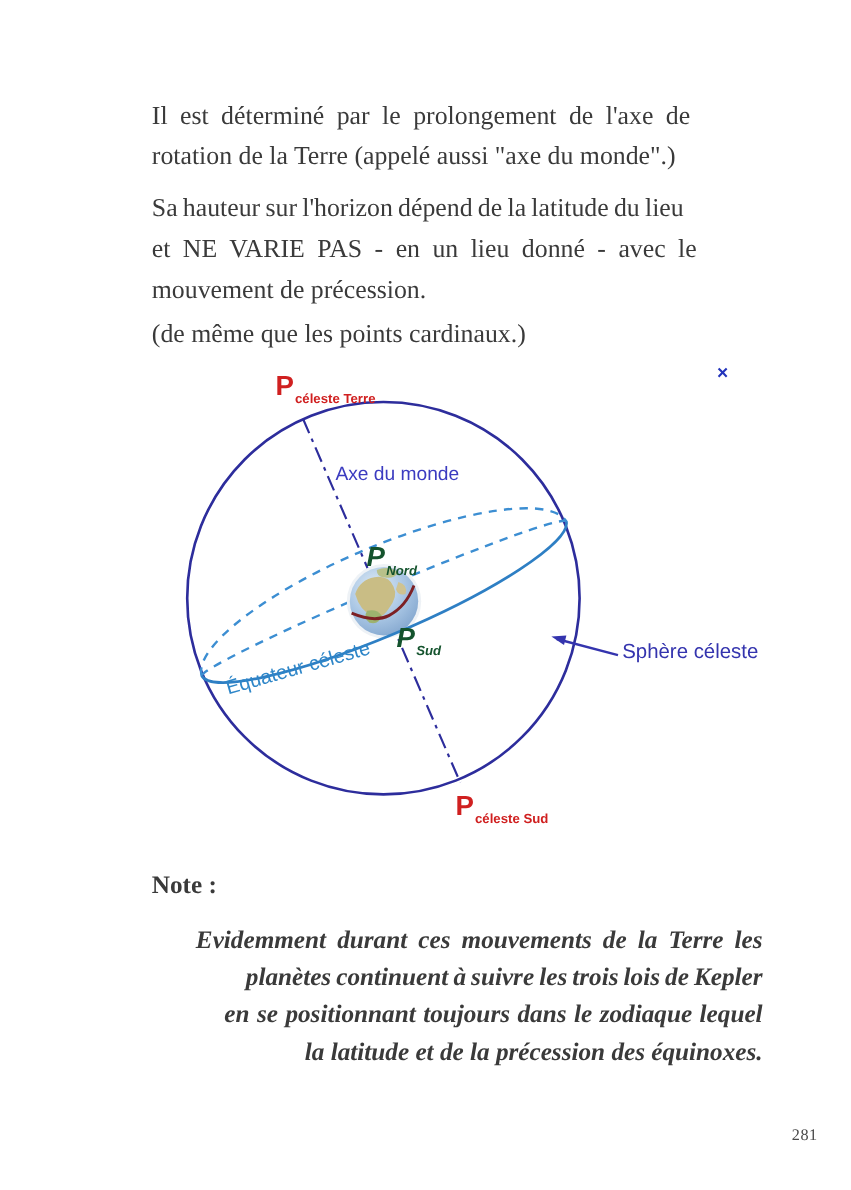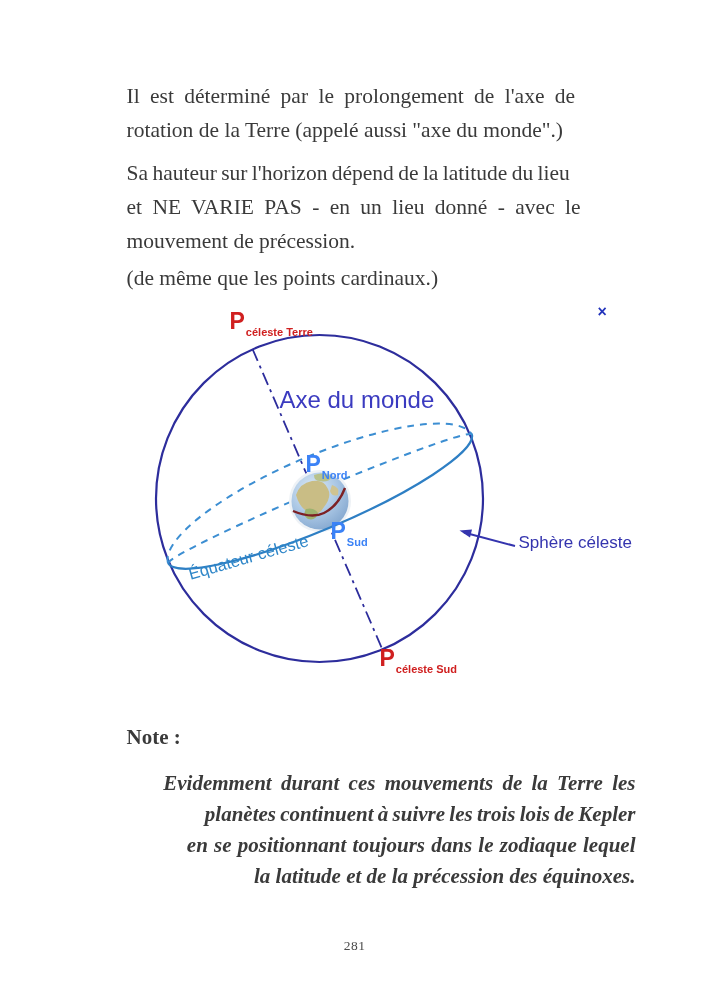--- a/index.html
+++ b/index.html
@@ -21,42 +21,42 @@
   .note-text .tline { line-height: 31px; white-space: nowrap; }
   
   .wsp5 { word-spacing: 5px; }
   .wsp4 { word-spacing: 4px; }
   .wsp2 { word-spacing: 2px; }
   .wsp1 { word-spacing: 1px; }
   .wsn1 { word-spacing: -1px; }
 
   .page-number {
     position: absolute; top: 938px; left: 0; width: 100%;
-    text-align: center; font-size: 13.5px; color: #4a4a4a; letter-spacing: 0.5px;
+    text-align: right; font-size: 13.5px; color: #4a4a4a; letter-spacing: 0.5px;
   }
 
   
   .diagram { position: absolute; left: 0; top: 300px; width: 709px; height: 392px; }
   .diagram svg { position: absolute; left: 0; top: 0; }
   .dlabel { position: absolute; font-family: "Liberation Sans", sans-serif; line-height: 1; white-space: nowrap; }
   .plabel .bigP { font-size: 23px; font-weight: bold; }
   .plabel .subP { font-size: 11px; font-weight: bold; position: relative; top: 7px; left: 1px; }
   .red-label   { color: #d02020; }
-  .navy-label  { color: #3b82f6; }
+  .navy-label  { color: #14532d; font-style: italic; }
   .lbl-p-celeste-nord { left: 202px; top: 10px; }
   .lbl-x-mark { left: 570px; top: 4px; font-size: 16px; font-weight: bold; color: #2233bb; }
-  .lbl-axe { left: 252px; top: 88px; font-size: 24px; color: #3b3bc0; }
+  .lbl-axe { left: 252px; top: 88px; font-size: 16px; color: #3b3bc0; }
   .lbl-p-nord { left: 278px; top: 153px; }
   .lbl-p-sud  { left: 303px; top: 220px; }
   .lbl-equateur {
     left: 161px; top: 266px; font-size: 16.5px; color: #2e86c8;
     transform: rotate(-16deg); transform-origin: 0 50%;
   }
   .lbl-sphere { left: 491px; top: 234px; font-size: 17px; color: #3434ae; }
-  .lbl-p-celeste-sud { left: 352px; top: 347px; }
+  .lbl-p-celeste-sud { left: 352px; top: 360px; }
 </style>
 </head>
 <body>
 
 <div class="page">
 
   <div class="textblock body-text" style="top:79px;">
     <div class="tline wsp5">Il est déterminé par le prolongement de l'axe de</div>
     <div class="tline">rotation de la Terre (appelé aussi "axe du monde".)</div>
   </div>

